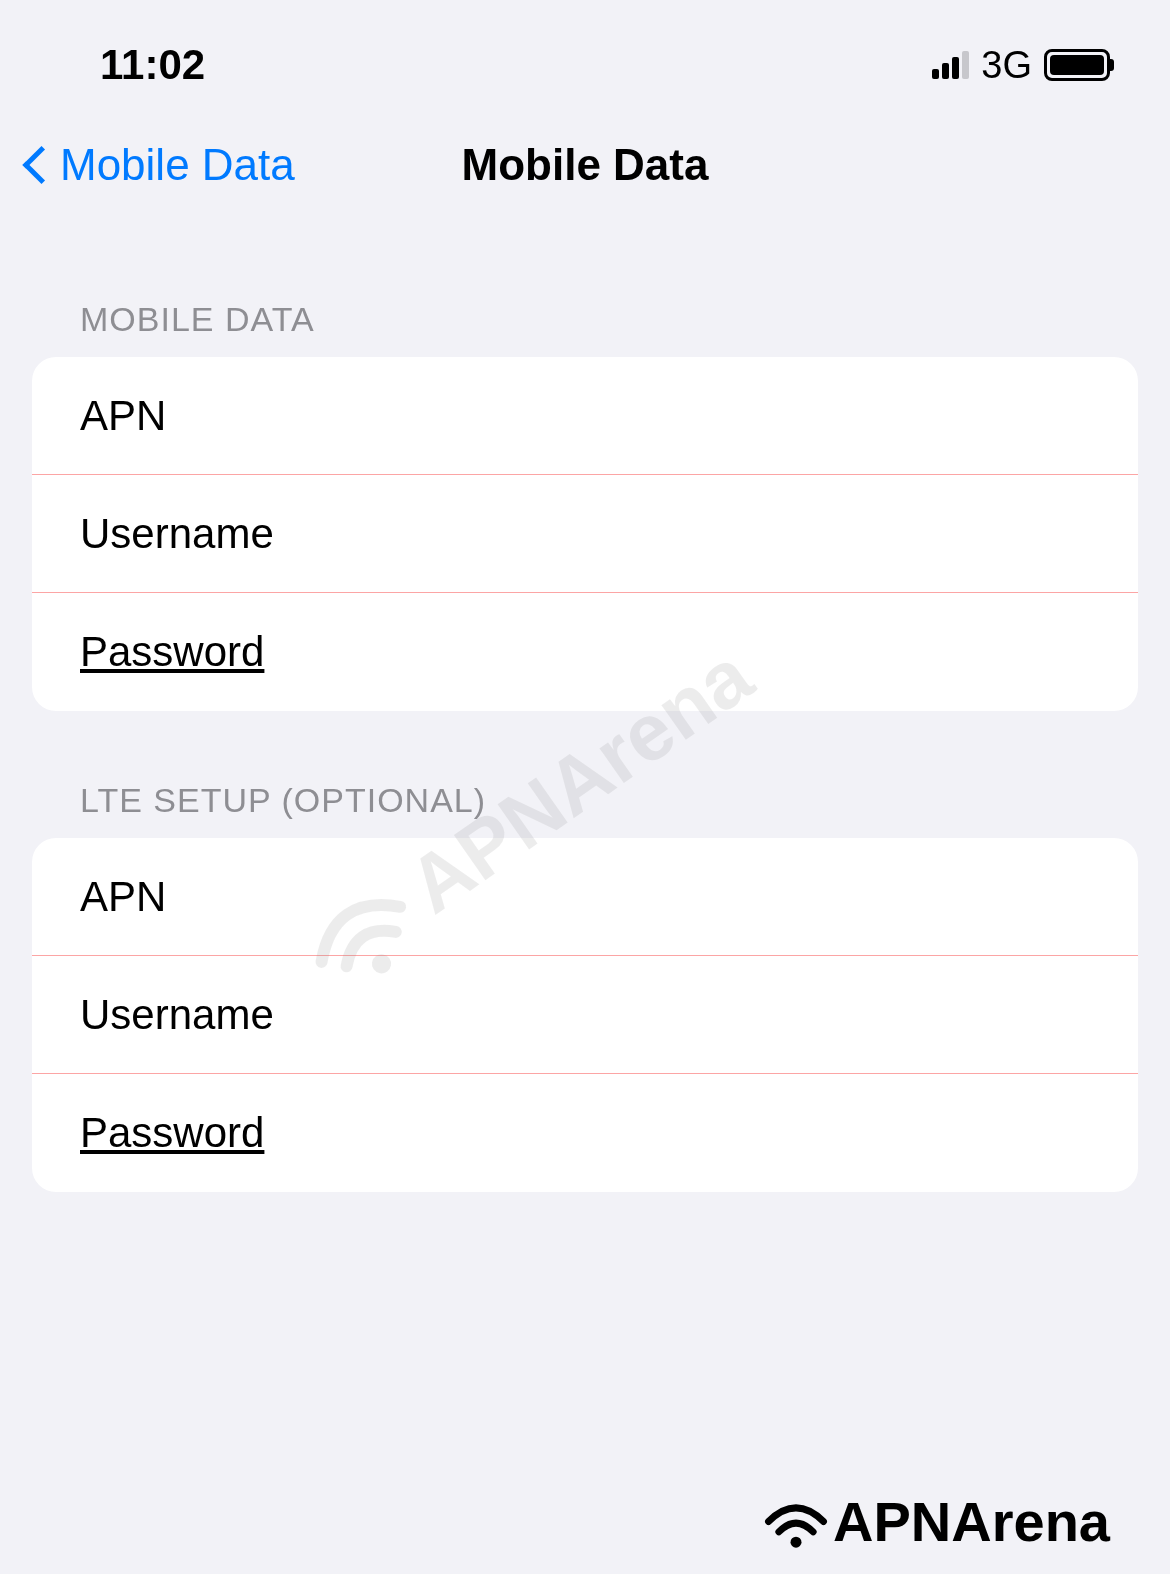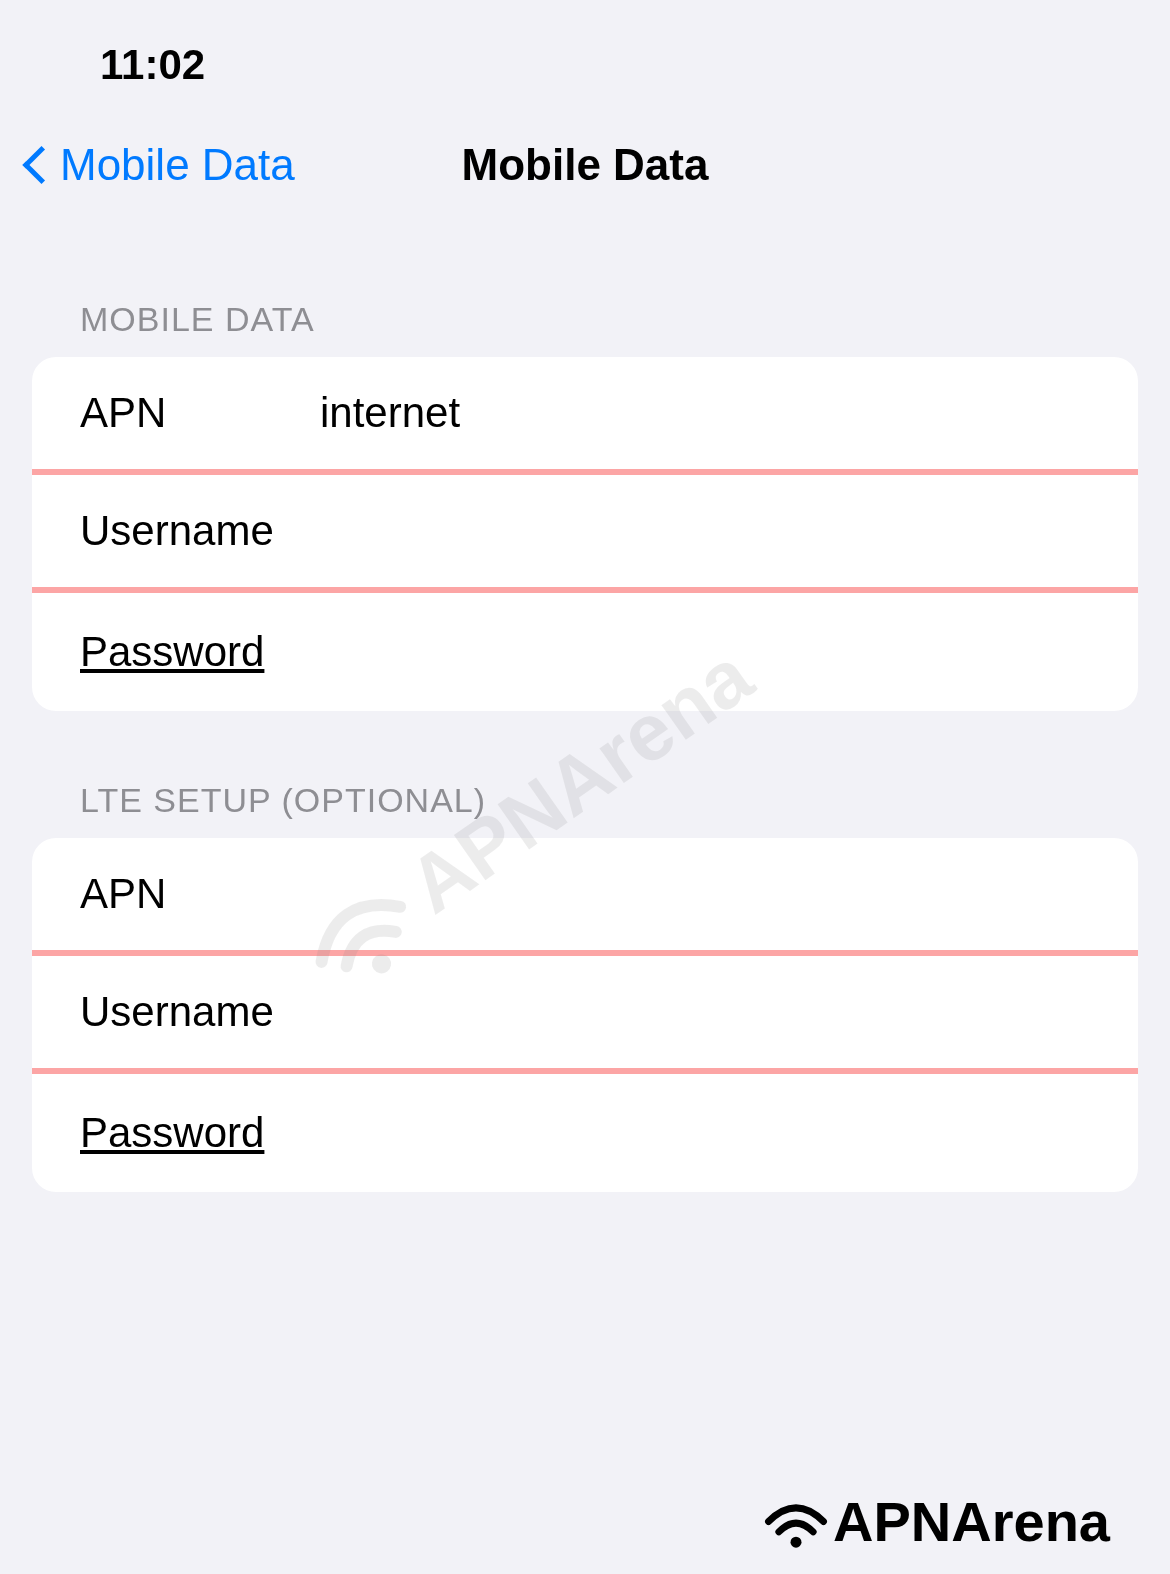--- a/index.html
+++ b/index.html
@@ -128,21 +128,21 @@
       background-color: #fff;
       border-radius: 24px;
       margin: 0 32px;
       overflow: hidden;
     }
     .settings-row {
       display: flex;
       align-items: center;
       padding: 0 48px;
       height: 118px;
-      border-bottom: 6px solid #fca5a5;
+      border-bottom: 1px solid #fca5a5;
     }
     .settings-row:last-child {
       border-bottom: none;
       text-decoration: underline;
     }
     .row-label {
       font-size: 42px;
       font-weight: 400;
       color: #000;
       width: 240px;
@@ -195,35 +195,46 @@
       font-size: 56px;
       font-weight: 700;
       color: #000;
     }
   </style>
 </head>
 <body>
 
 <div class="status-bar">
   <div class="status-time">11:02</div>
+  <div class="status-right">
+    <div class="signal-bars">
+      <div class="signal-bar b1"></div>
+      <div class="signal-bar b2"></div>
+      <div class="signal-bar b3"></div>
+      <div class="signal-bar b4"></div>
+    </div>
+    <div class="network-type">3G</div>
+    <div class="battery">
+      <div class="battery-fill"></div>
+    </div>
+  </div>
 </div>
 
 <div class="nav-bar">
   <div class="back-button">
     <div class="back-chevron"></div>
     <span>Mobile Data</span>
   </div>
   <div class="nav-title">Mobile Data</div>
 </div>
 
 <div class="section-header">MOBILE DATA</div>
 <div class="settings-group">
   <div class="settings-row">
     <div class="row-label">APN</div>
-    <input class="row-input" type="text" value="internet" style="">
   </div>
   <div class="settings-row">
     <div class="row-label">Username</div>
     <input class="row-input" type="text" value="" style="">
   </div>
   <div class="settings-row">
     <div class="row-label">Password</div>
     <input class="row-input" type="text" value="" style="">
   </div>
 </div>

